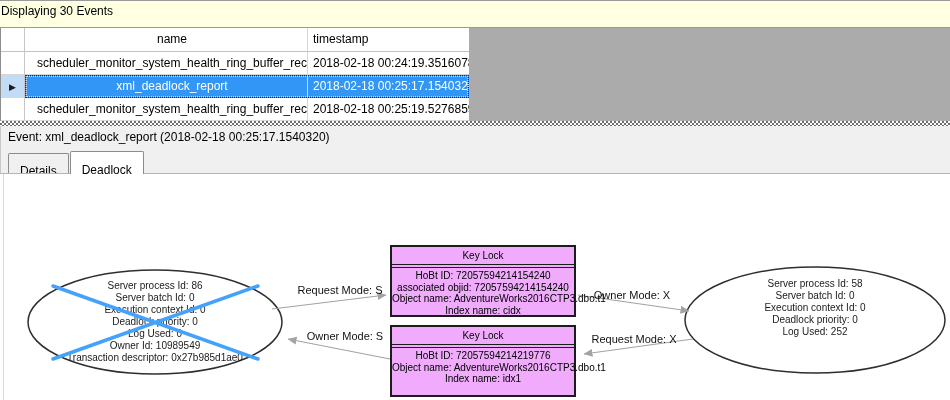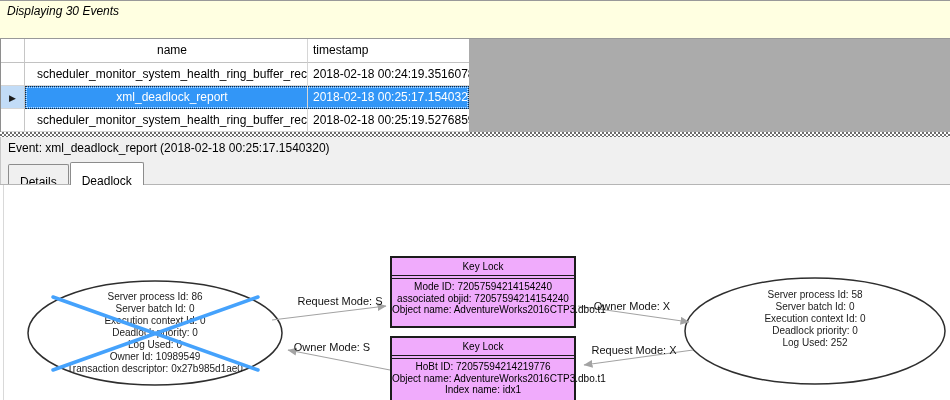--- a/index.html
+++ b/index.html
@@ -4,23 +4,23 @@
 <style>
   * { margin:0; padding:0; box-sizing:border-box; }
   html,body { width:950px; height:400px; overflow:hidden; }
   body {
     font-family:"Liberation Sans","DejaVu Sans",sans-serif;
     font-size:12px; color:#000; background:#fff;
   }
 
   
   .status-bar{
-    height:39px; background:var(--info-bar-bg,#ffffe1);
+    height:28px; background:var(--info-bar-bg,#ffffe1);
     border-top:1px solid #999; border-bottom:1px solid #999;
-    line-height:20px; padding-left:7px;font-style:italic;
+    line-height:20px; padding-left:1px;
   }
 
   
   .grid{ height:93px; background:var(--grid-empty-bg,#ababab); position:relative; border-left:1px solid #8e8e8e;}
   .grid-table{ width:468px; background:#fff; }
   .grow{ display:flex; height:23px; position:relative; }
   .grow.header{ height:24px; }
   .c{ border-bottom:1px solid #d6d6d6; overflow:hidden; white-space:nowrap; line-height:22px; }
   .grow.header .c{ border-bottom:1px solid #c2c2c2; line-height:23px; }
   .c-marker{ width:24px; border-right:1px solid #c6c6c6; text-align:center; flex:none; }
@@ -146,37 +146,38 @@
     <div class="nline">Server process Id: 58</div>
     <div class="nline">Server batch Id: 0</div>
     <div class="nline">Execution context Id: 0</div>
     <div class="nline">Deadlock priority: 0</div>
     <div class="nline">Log Used: 252</div>
   </div>
 
   <div class="lock-box" style="left:390px; top:71px;">
     <div class="lock-title">Key Lock</div>
     <div class="lock-body">
-      <div class="nline">Mode ID: 72057594214154240</div>
+      <div class="nline">HoBt ID: 72057594214154240</div>
       <div class="nline">associated objid: 72057594214154240</div>
       <div class="nline">Object name: AdventureWorks2016CTP3.dbo.t1</div>
+      <div class="nline">Index name: cidx</div>
     </div>
   </div>
 
   <div class="lock-box" style="left:390px; top:151px;">
     <div class="lock-title">Key Lock</div>
     <div class="lock-body">
       <div class="nline">HoBt ID: 72057594214219776</div>
       <div class="nline">Object name: AdventureWorks2016CTP3.dbo.t1</div>
       <div class="nline">Index name: idx1</div>
     </div>
   </div>
 
   <div class="edge-label" style="left:340px; top:110px;">Request Mode: S</div>
-  <div class="edge-label" style="left:324px; top:156px;padding-left:16px;">Owner Mode: S</div>
+  <div class="edge-label" style="left:337px; top:156px;padding-left:16px;">Owner Mode: S</div>
   <div class="edge-label" style="left:632px; top:115px;">Owner Mode: X</div>
   <div class="edge-label" style="left:634px; top:159px;">Request Mode: X</div>
 
   <svg class="overlay" width="950" height="233">
     <line class="victim-x" x1="53" y1="112" x2="258" y2="185"></line>
     <line class="victim-x" x1="53" y1="185" x2="258" y2="112"></line>
   </svg>
 </div>
 
 </body></html>

